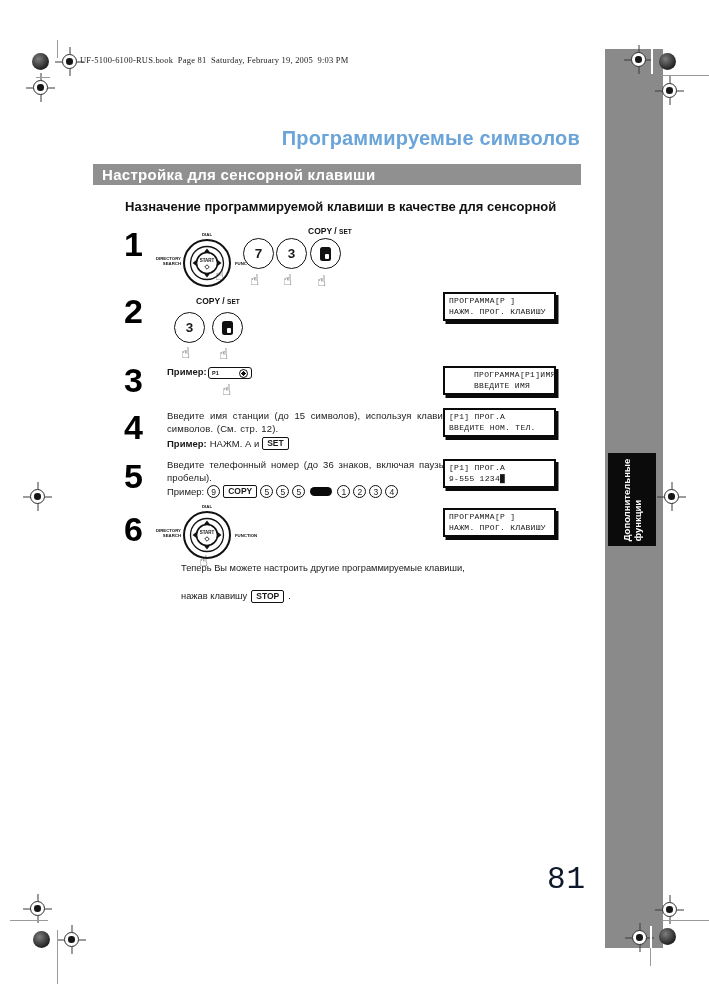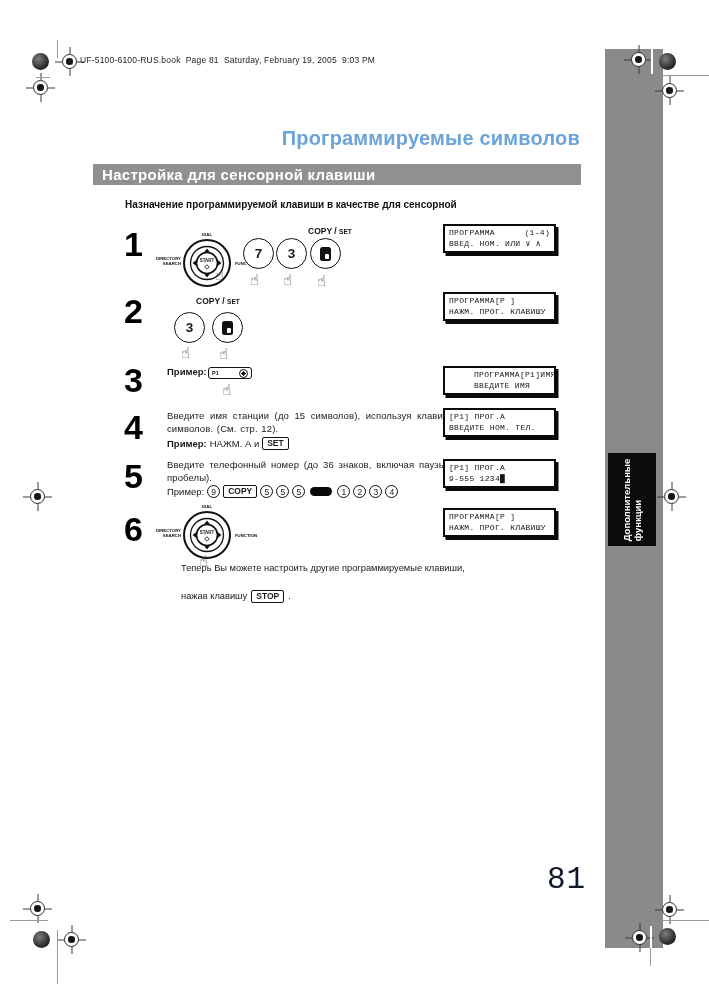--- a/index.html
+++ b/index.html
@@ -11,30 +11,30 @@
   .regmark .vl{position:absolute;left:50%;top:-7px;height:29px;width:1px;background:#3a3a3a;transform:translateX(-50%);}
   .regmark .hl{position:absolute;top:50%;left:-7px;width:29px;height:1px;background:#3a3a3a;transform:translateY(-50%);}
   .regmark .ring{position:absolute;inset:0;border:1.3px solid #2d2d2d;border-radius:50%;background:#fff;}
   .regmark .dot{position:absolute;inset:4.2px;background:#161616;border-radius:50%;}
   .bigdot{position:absolute;width:17px;height:17px;border-radius:50%;
           background:radial-gradient(circle at 38% 35%,#7d7d7d,#1c1c1c 75%);}
   .cropline{position:absolute;background:#9b9b9b;}
   .whiteline{position:absolute;background:#ffffff;}
 
   
-  .headline{position:absolute;left:80px;top:55px;font-family:Liberation Sans, sans-serif;
+  .headline{position:absolute;left:80px;top:55px;font-family:Liberation Serif, serif;
             font-size:8.5px;color:#222;letter-spacing:.2px;white-space:pre;}
 
   
   .doctitle{position:absolute;top:127px;right:129px;font-size:20px;font-weight:bold;
             color:#6aa4d8;letter-spacing:.2px;}
   .banner{position:absolute;left:93px;top:164px;width:488px;height:21px;background:#909090;
           color:#fff;font-weight:bold;font-size:15px;line-height:21px;padding-left:9px;
           box-sizing:border-box;letter-spacing:.3px;}
-  .subhead{position:absolute;left:125px;top:199px;font-size:10px;font-weight:bold;color:#111;}
+  .subhead{position:absolute;left:125px;top:199px;font-size:13px;font-weight:bold;color:#111;}
 
   
   .stepnum{position:absolute;left:124px;font-size:34px;font-weight:bold;line-height:36px;color:#000;}
   .lcd{position:absolute;left:443px;width:113px;height:29px;background:#fff;border:2px solid #0a0a0a;
        box-shadow:2.5px 3px 0 #0a0a0a;padding:2px 4px;box-sizing:border-box;display:flex;
        flex-direction:column;justify-content:space-between;
        font-family:"Liberation Mono","DejaVu Sans Mono",monospace;font-size:8px;line-height:10px;
        color:#161616;letter-spacing:.3px;white-space:pre;}
   .lcd .row{display:flex;justify-content:space-between;}
 
@@ -197,24 +197,20 @@
     <span>COPY /</span> <span class="sub">SET</span>
   </div>
   <div class="key big" style="left:243px;top:238px;">7</div>
   <div class="key big" style="left:276px;top:238px;">3</div>
   <div class="key big" style="left:310px;top:238px;">
       <span class="copyicon"></span>
     </div>
   <span class="hand" style="left:250px;top:271px;">☝</span>
   <span class="hand" style="left:283px;top:271px;">☝</span>
   <span class="hand" style="left:317px;top:272px;">☝</span>
-  <div class="lcd" style="top:224px;">
-    <div class="row"><span>ПРОГРАММА</span><span>(1-4)</span></div>
-    <div class="row"><span>ВВЕД. НОМ. ИЛИ ∨ ∧</span></div>
-  </div>
 
   <div class="stepnum" style="top:293px;">2</div>
   <div class="cslabel" style="left:196px;top:296px;">
     <span>COPY /</span> <span class="sub">SET</span>
   </div>
   <div class="key big" style="left:174px;top:312px;">3</div>
   <div class="key big" style="left:212px;top:312px;">
       <span class="copyicon"></span>
     </div>
   <span class="hand" style="left:181px;top:344px;">☝</span>

